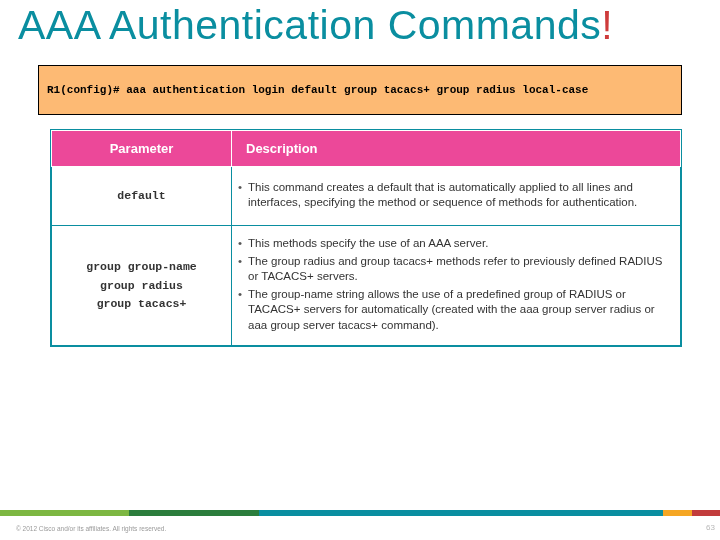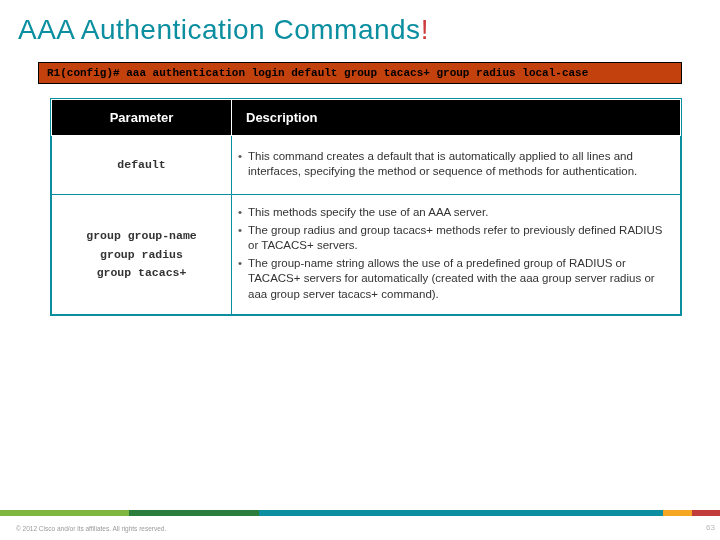--- a/index.html
+++ b/index.html
@@ -5,44 +5,44 @@
   * { margin: 0; padding: 0; box-sizing: border-box; }
   body {
     width: 720px;
     height: 540px;
     background: #fff;
     font-family: Arial, Helvetica, sans-serif;
     position: relative;
     overflow: hidden;
   }
   .title {
-    font-size: 28px;
+    font-size: 41px;
     font-weight: 300;
     color: #0a8ea0;
-    padding: 14px 18px 10px;
+    padding: 2px 18px 10px;
     letter-spacing: 0.5px;
   }
   .title .bang { color: #ce3b3b; font-weight: 400; }
   .cmd-box {
     margin: 6px 38px 14px;
     border: 1.5px solid #000;
-    background: #c2410c;
-    padding: 4px 8px;
+    background: #fdba74;
+    padding: 18px 8px;
     font-family: "Courier New", Courier, monospace;
     font-size: 11px;
     font-weight: bold;
     white-space: nowrap;
   }
   .tbl-wrap {
     margin: 0 38px 0 50px;
     border: 1px solid #0a8ea0;
   }
   .tbl { width: 100%; border-collapse: collapse; }
   .tbl th {
-    background: #000000;
+    background: #ec4899;
     color: #fff;
     font-weight: 700;
     font-size: 13px;
     padding: 10px 14px;
     border: 1px solid #fff;
   }
   .tbl th:first-child { text-align: center; width: 180px; }
   .tbl th:last-child { text-align: left; }
   .tbl td {
     border: 1px solid #0a8ea0;

